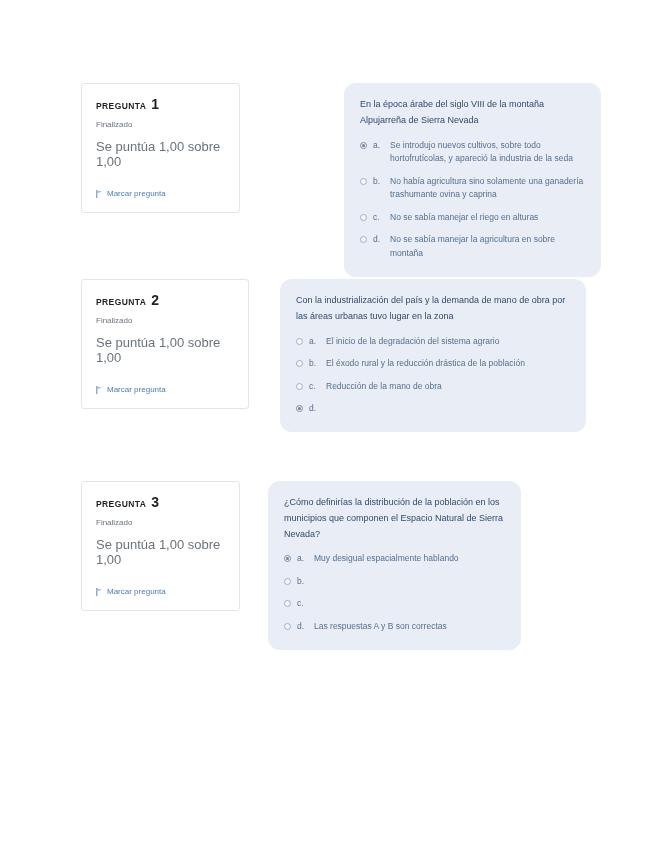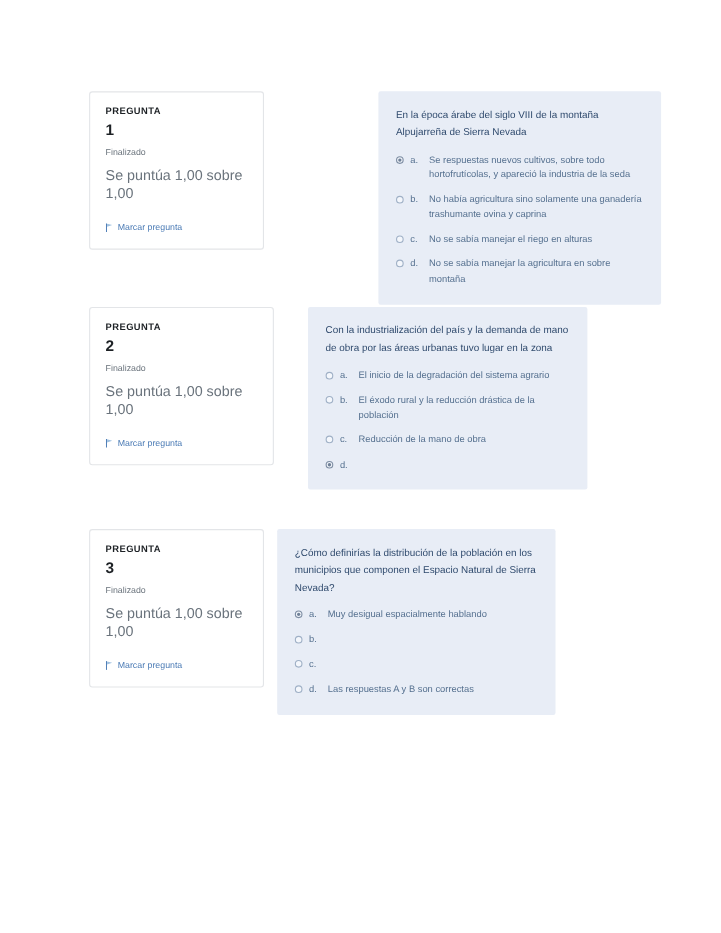--- a/index.html
+++ b/index.html
@@ -40,21 +40,20 @@
   .q-heading {
     font-size: 8.5px;
     font-weight: bold;
     letter-spacing: 0.4px;
     color: #1d2125;
     margin: 0 0 9px 0;
     line-height: 1;
     display: flex;
     align-items: baseline;
     gap: 5px;
-    flex-direction: column;
   }
   .q-heading .q-num {
     font-size: 14px;
     font-weight: bold;
     letter-spacing: 0;
   }
 
   .q-state {
     font-size: 8px;
     color: #6a737c;
@@ -84,21 +83,21 @@
     height: 8px;
     position: relative;
     flex: 0 0 auto;
   }
   .flag-icon svg { display: block; }
 
   
   .q-panel {
     box-sizing: border-box;
     background: #e8edf6;
-    border-radius: 2px;
+    border-radius: 12px;
     padding: 14px 16px 16px 16px;
   }
 
   .q-text {
     font-size: 9px;
     line-height: 1.75;
     color: #2f4a6d;
     margin: 0 0 10px 0;
   }
 
@@ -154,25 +153,25 @@
   .answer-text {
     flex: 1 1 auto;
   }
 
   
   #block-1 { left: 81px; top: 83px; }
   #block-1 .q-panel { width: 257px; margin-left: 104px; }
 
   #block-2 { left: 81px; top: 279px; }
   #block-2 .info-card { width: 168px; }
-  #block-2 .q-panel { width: 254px; margin-left: 31px; }
+  #block-2 .q-panel { width: 306px; margin-left: 31px; }
 
   #block-3 { left: 81px; top: 481px; }
   #block-3 .info-card { width: 159px; }
-  #block-3 .q-panel { width: 253px; margin-left: 12px; }
+  #block-3 .q-panel { width: 253px; margin-left: 28px; }
 </style>
 </head>
 <body>
 
 <div class="page">
 
   <div class="quiz-block" id="block-1">
     <div class="info-card">
       <div class="q-heading">
         <span>PREGUNTA</span>
@@ -190,21 +189,21 @@
         <span>Marcar pregunta</span>
       </div>
     </div>
 
     <div class="q-panel">
       <p class="q-text">En la época árabe del siglo VIII de la montaña Alpujarreña de Sierra Nevada</p>
       <ul class="answers">
         <li class="answer">
           <span class="radio checked"></span>
           <span class="answer-letter">a.</span>
-          <span class="answer-text">Se respuestas nuevos cultivos, sobre todo hortofrutícolas, y apareció la industria de la seda</span>
+          <span class="answer-text">Se introdujo nuevos cultivos, sobre todo hortofrutícolas, y apareció la industria de la seda</span>
         </li>
         <li class="answer">
           <span class="radio"></span>
           <span class="answer-letter">b.</span>
           <span class="answer-text">No había agricultura sino solamente una ganadería trashumante ovina y caprina</span>
         </li>
         <li class="answer">
           <span class="radio"></span>
           <span class="answer-letter">c.</span>
           <span class="answer-text">No se sabía manejar el riego en alturas</span>

